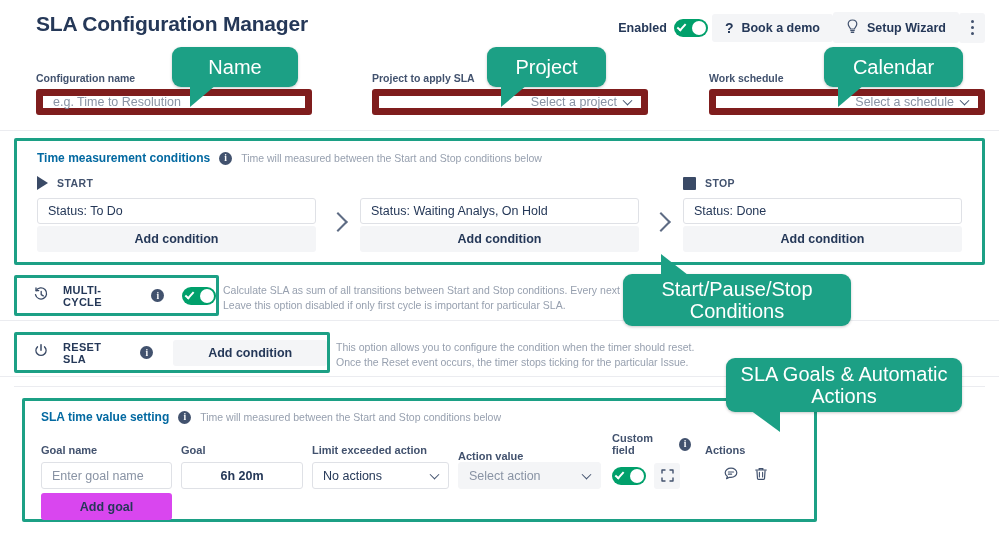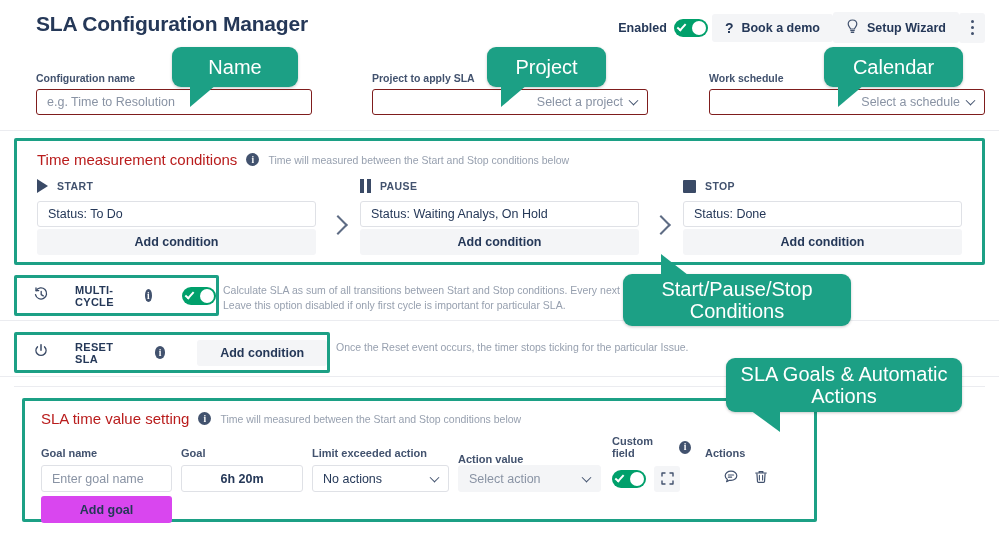--- a/index.html
+++ b/index.html
@@ -47,21 +47,21 @@
   }
   .kebab i { width:3px; height:3px; border-radius:50%; background:#42526E; display:block; }
 
   
   .form-row { position:absolute; left:0; top:72px; width:797px; height:52px; }
   .field { position:absolute; }
   .field-label {
     font-size:10.5px; color:#42526E; font-weight:bold; display:block; margin-bottom:5px;
   }
   .input-box {
-    height:26px; border:1px solid #7f1d1d; border-radius:3px; background:#fff;
+    height:26px; border:7px solid #7f1d1d; border-radius:3px; background:#fff;
     display:flex; align-items:center; padding:0 10px;
     font-size:12.5px; color:#8993A4; position:relative;
   }
   .input-box.sel { padding-right:24px;justify-content:flex-end; }
   .caret {
     position:absolute; right:10px; top:50%; width:7px; height:7px;
     border:solid #42526E; border-width:0 1.6px 1.6px 0;
     transform:translateY(-70%) rotate(45deg);
   }
 
@@ -72,21 +72,21 @@
     font-size:20px; line-height:1.12; padding:6px 14px; z-index:40;
     box-shadow:0 1px 3px rgba(0,0,0,.22);
   }
   .callout .tail {
     position:absolute; width:0; height:0; border-style:solid;
   }
 
   
   .hl { position:absolute; border:3px solid #1CA085; border-radius:2px; background:#fff; z-index:5; }
 
-  .sec-title { font-size:15px; font-weight:normal; color:#b91c1c; }
+  .sec-title { font-size:12px; font-weight:bold; color:#0369a1; }
   .info-dot {
     display:inline-flex; align-items:center; justify-content:center;
     width:13px; height:13px; border-radius:50%; background:#42526E;
     color:#fff; font-size:9.5px; font-weight:bold; font-style:normal;
     vertical-align:middle; font-family:"Liberation Serif", serif;
   }
   .sec-sub { font-size:10.5px; color:#97A0AF; }
 
   .cols { display:flex; align-items:flex-end; }
   .col { flex:1 1 0; min-width:0; }
@@ -110,21 +110,21 @@
   .chev {
     flex:0 0 auto; width:44px; display:flex; align-items:center; justify-content:center;
     align-self:stretch; padding-top:18px;
   }
   .chev span {
     width:14px; height:14px; border:solid #5E6C84; border-width:2px 2px 0 0;
     transform:rotate(45deg); display:block;
   }
 
   
-  .opt-inner { display:flex; align-items:center; height:100%; padding-left:16px; gap:26px; }
+  .opt-inner { display:flex; align-items:center; height:100%; padding-left:16px; gap:14px; }
   .opt-name { font-size:11px; font-weight:bold; color:#253858; letter-spacing:.3px; }
   .opt-desc {
     position:absolute; font-size:10.5px; color:#97A0AF; line-height:1.45;
   }
   .row-bg { position:absolute; background:#fff; border-bottom:1px solid #EBECF0; }
 
   .divider { position:absolute; height:1px; background:#EBECF0; }
 
   
   .gl-head { font-size:11px; color:#42526E; font-weight:bold; }
@@ -231,27 +231,20 @@
           </div>
           <div class="cond-val">Status: To Do</div>
           <button class="add-cond">Add condition</button>
         </div>
 
         <div class="chev">
             <span></span>
           </div>
 
         <div class="col">
-          <div class="col-head">
-            <span class="ic-pause">
-                <b></b>
-                <b></b>
-              </span>
-            <span class="lbl">PAUSE</span>
-          </div>
           <div class="cond-val">Status: Waiting Analys, On Hold</div>
           <button class="add-cond">Add condition</button>
         </div>
 
         <div class="chev">
             <span></span>
           </div>
 
         <div class="col">
           <div class="col-head">
@@ -286,20 +279,21 @@
       <span class="toggle" style="margin-left:4px;">
         <span class="chk"></span>
         <span class="knob"></span>
       </span>
     </div>
   </div>
 
   <div class="row-bg" style="left:0; top:330px; width:999px; height:47px;"></div>
 
   <div class="opt-desc" style="left:336px; top:340px; width:420px;">
+    <div style="white-space:nowrap;">This option allows you to configure the condition when the timer should reset.</div>
     <div style="white-space:nowrap;">Once the Reset event occurs, the timer stops ticking for the particular Issue.</div>
   </div>
 
   <div class="hl" style="left:14px; top:332px; width:316px; height:41px;">
     <div class="opt-inner">
       <span>
         <svg width="16" height="16" viewBox="0 0 16 16" fill="none">
           <path d="M8 1.8v5.4" stroke="#3A4A66" stroke-width="1.5" stroke-linecap="round"></path>
           <path d="M4.4 3.9a5 5 0 1 0 7.2 0" stroke="#3A4A66" stroke-width="1.5" stroke-linecap="round"></path>
         </svg>

